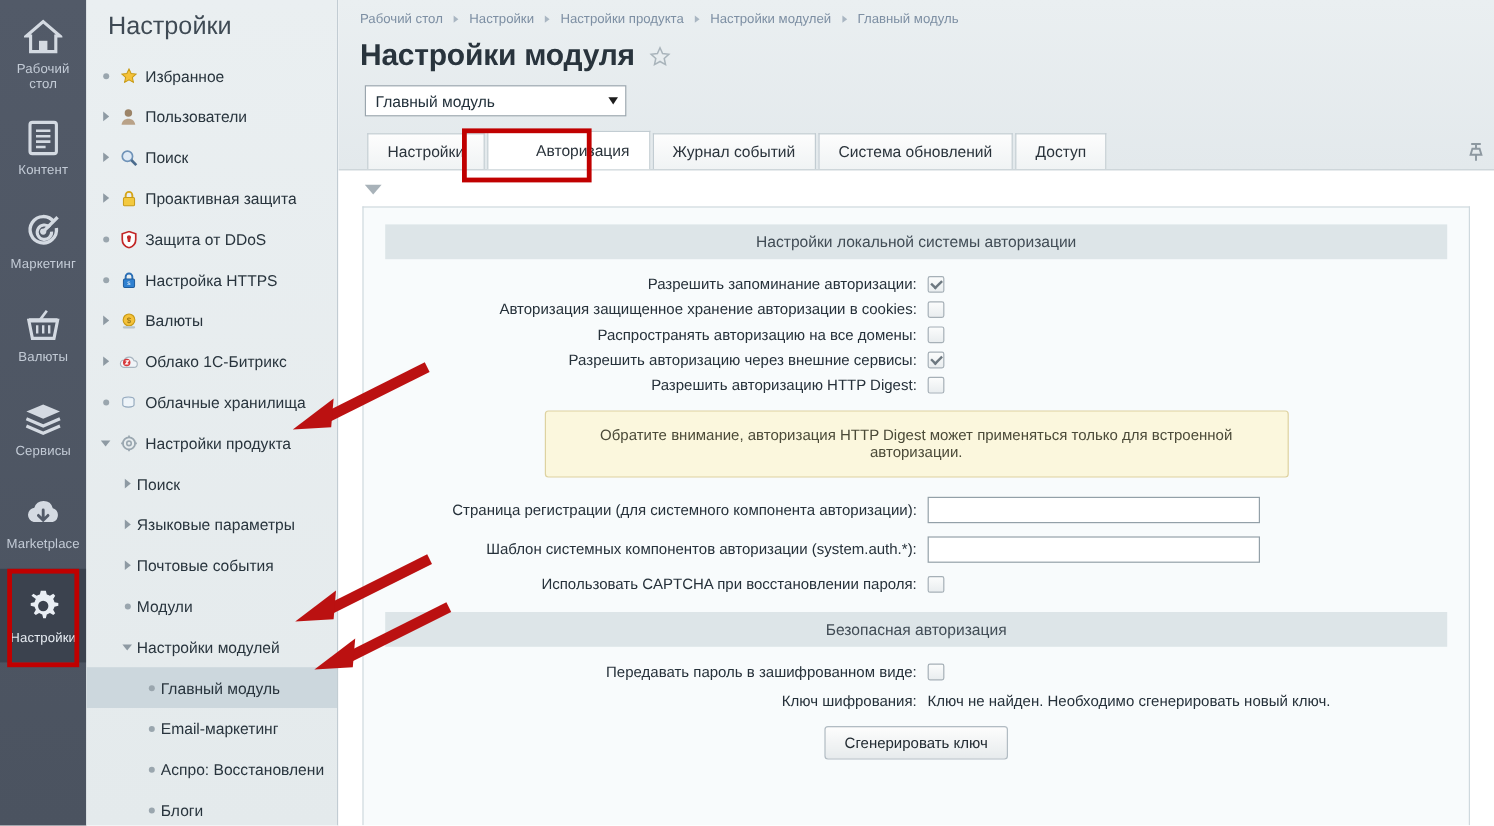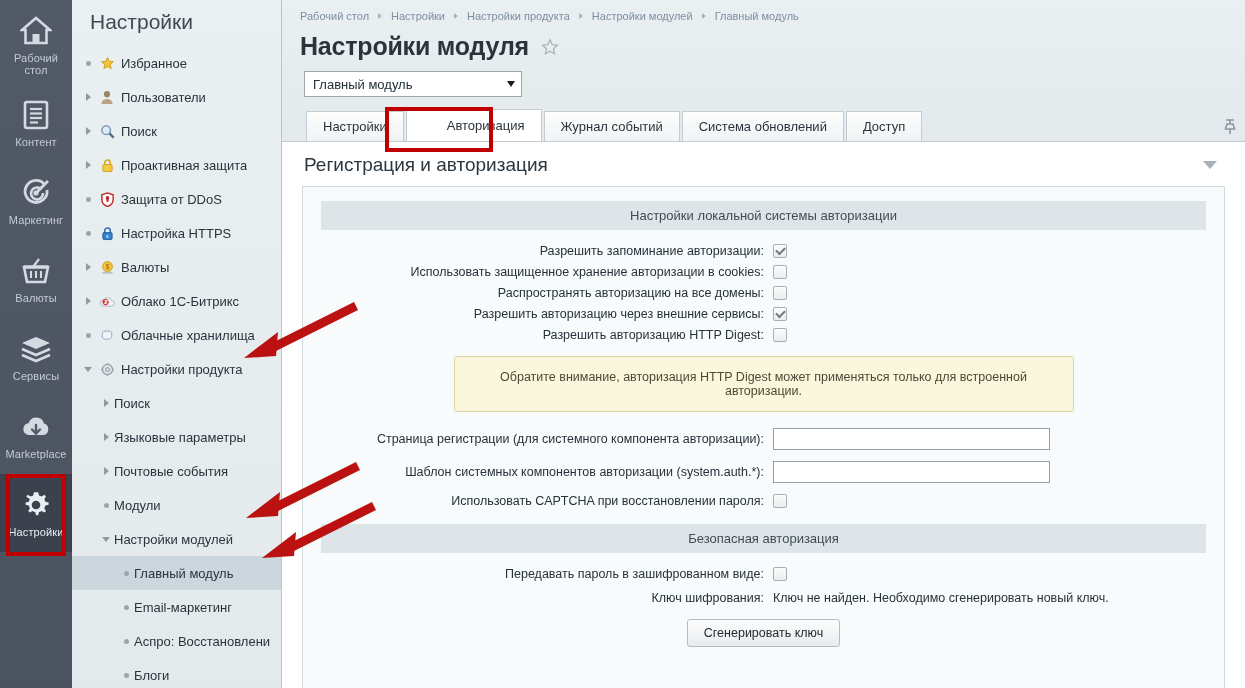--- a/index.html
+++ b/index.html
@@ -695,37 +695,36 @@
         <div id="pin-icon">
           <svg width="14" height="16" viewBox="0 0 14 16">
               <path d="M3 1 L11 1 M7 1 L7 5 M4 5 L10 5 L11.5 10 L2.5 10 Z M7 10 L7 15" fill="none" stroke="#8d98a0" stroke-width="1.6"></path>
             </svg>
         </div>
       </div>
     </div>
 
     <div id="content">
       <div id="section-head">
-        <div id="section-title">Регистрация и авторизация</div>
         <div id="section-collapse"></div>
       </div>
 
       <div id="form-box">
 
         <div class="group-head">Настройки локальной системы авторизации</div>
 
         <div id="chk-rows">
             <div class="frm-row">
               <div class="frm-lbl">Разрешить запоминание авторизации:</div>
               <div class="frm-val">
                 <span class="chk checked"></span>
               </div>
             </div>
             <div class="frm-row">
-              <div class="frm-lbl">Использовать защищенное хранение авторизации в cookies:</div>
+              <div class="frm-lbl">Авторизация защищенное хранение авторизации в cookies:</div>
               <div class="frm-val">
                 <span class="chk"></span>
               </div>
             </div>
             <div class="frm-row">
               <div class="frm-lbl">Распространять авторизацию на все домены:</div>
               <div class="frm-val">
                 <span class="chk"></span>
               </div>
             </div>

